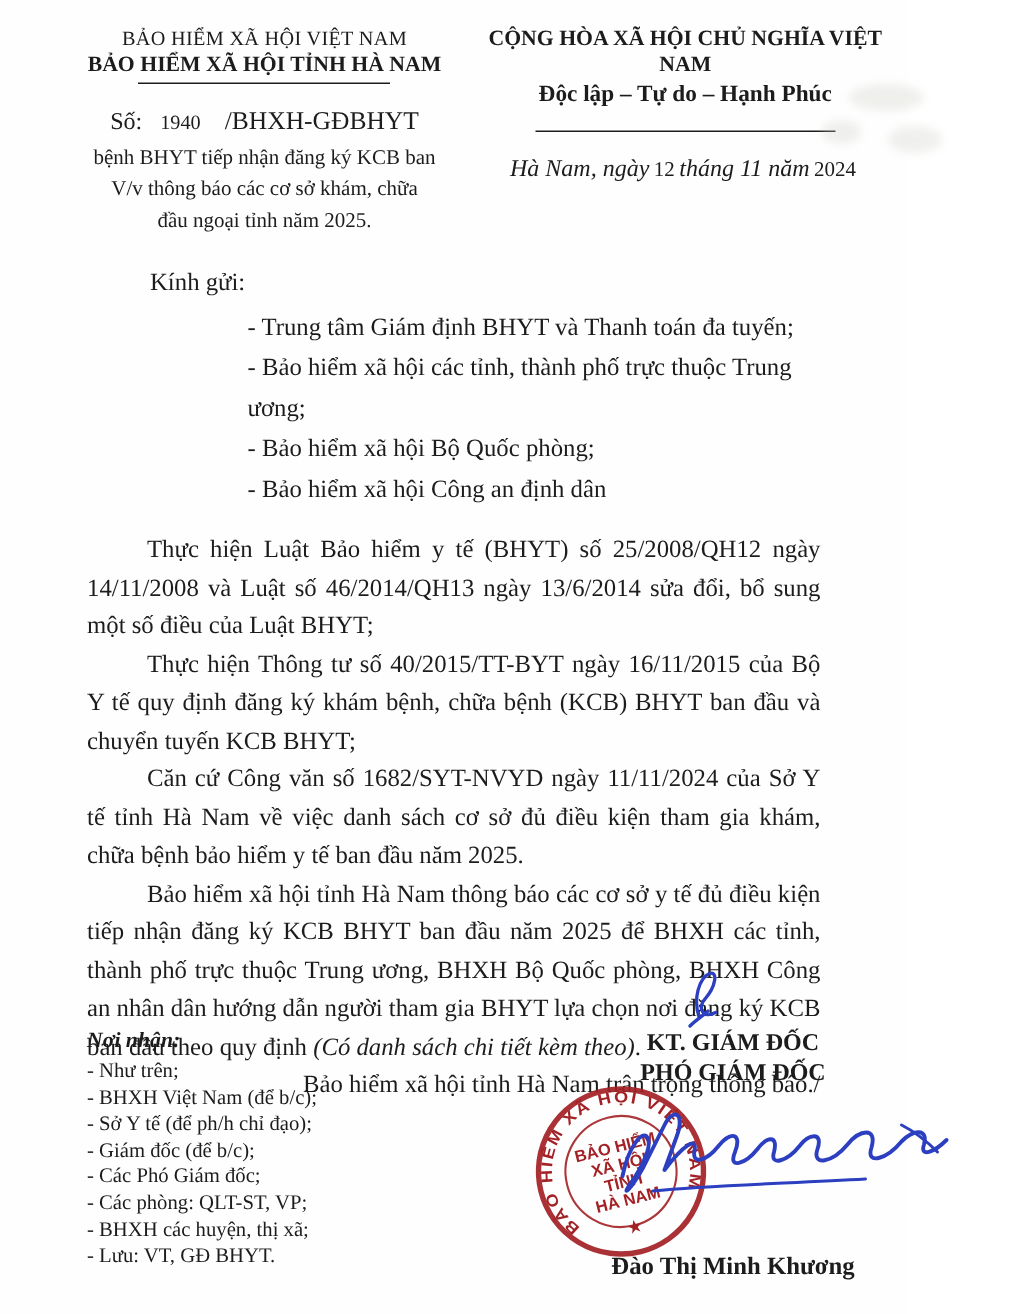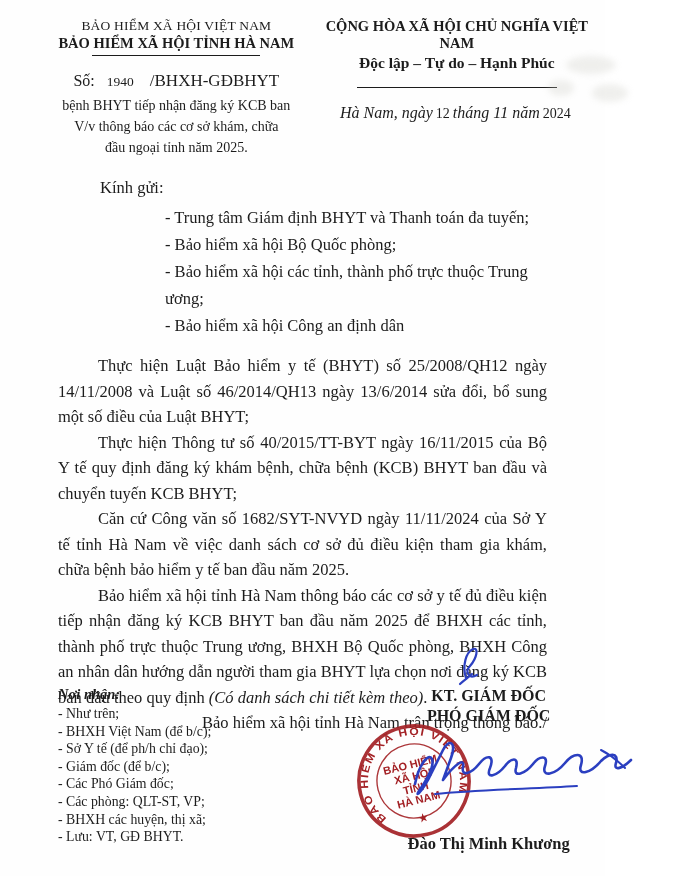--- a/index.html
+++ b/index.html
@@ -86,22 +86,22 @@
       <div class="date-line">
         <span>Hà Nam, ngày</span><span class="up">12</span><span>tháng</span> <span>11</span> <span>năm</span><span class="up">2024</span>
       </div>
     </div>
   </div>
 
   <div class="content">
     <div class="salutation">Kính gửi:</div>
     <div class="recipients">
       <div>- Trung tâm Giám định BHYT và Thanh toán đa tuyến;</div>
+      <div>- Bảo hiểm xã hội các tỉnh, thành phố trực thuộc Trung ương;</div>
       <div>- Bảo hiểm xã hội Bộ Quốc phòng;</div>
-      <div>- Bảo hiểm xã hội các tỉnh, thành phố trực thuộc Trung ương;</div>
       <div>- Bảo hiểm xã hội Công an định dân</div>
     </div>
     <div class="bodytext">
       <p>Thực hiện Luật Bảo hiểm y tế (BHYT) số 25/2008/QH12 ngày 14/11/2008 và Luật số 46/2014/QH13 ngày 13/6/2014 sửa đổi, bổ sung một số điều của Luật BHYT;</p>
       <p>Thực hiện Thông tư số 40/2015/TT-BYT ngày 16/11/2015 của Bộ Y tế quy định đăng ký khám bệnh, chữa bệnh (KCB) BHYT ban đầu và chuyển tuyến KCB BHYT;</p>
       <p>Căn cứ Công văn số 1682/SYT-NVYD ngày 11/11/2024 của Sở Y tế tỉnh Hà Nam về việc danh sách cơ sở đủ điều kiện tham gia khám, chữa bệnh bảo hiểm y tế ban đầu năm 2025.</p>
       <p><span>Bảo hiểm xã hội tỉnh Hà Nam thông báo các cơ sở y tế đủ điều kiện tiếp nhận đăng ký KCB BHYT ban đầu năm 2025 để BHXH các tỉnh, thành phố trực thuộc Trung ương, BHXH Bộ Quốc phòng, BHXH Công an nhân dân hướng dẫn người tham gia BHYT lựa chọn nơi đăng ký KCB ban đầu theo quy định </span><span class="it">(Có danh sách chi tiết kèm theo)</span><span>.</span></p>
       <p class="closing">Bảo hiểm xã hội tỉnh Hà Nam trân trọng thông báo./</p>
     </div>
   </div>

